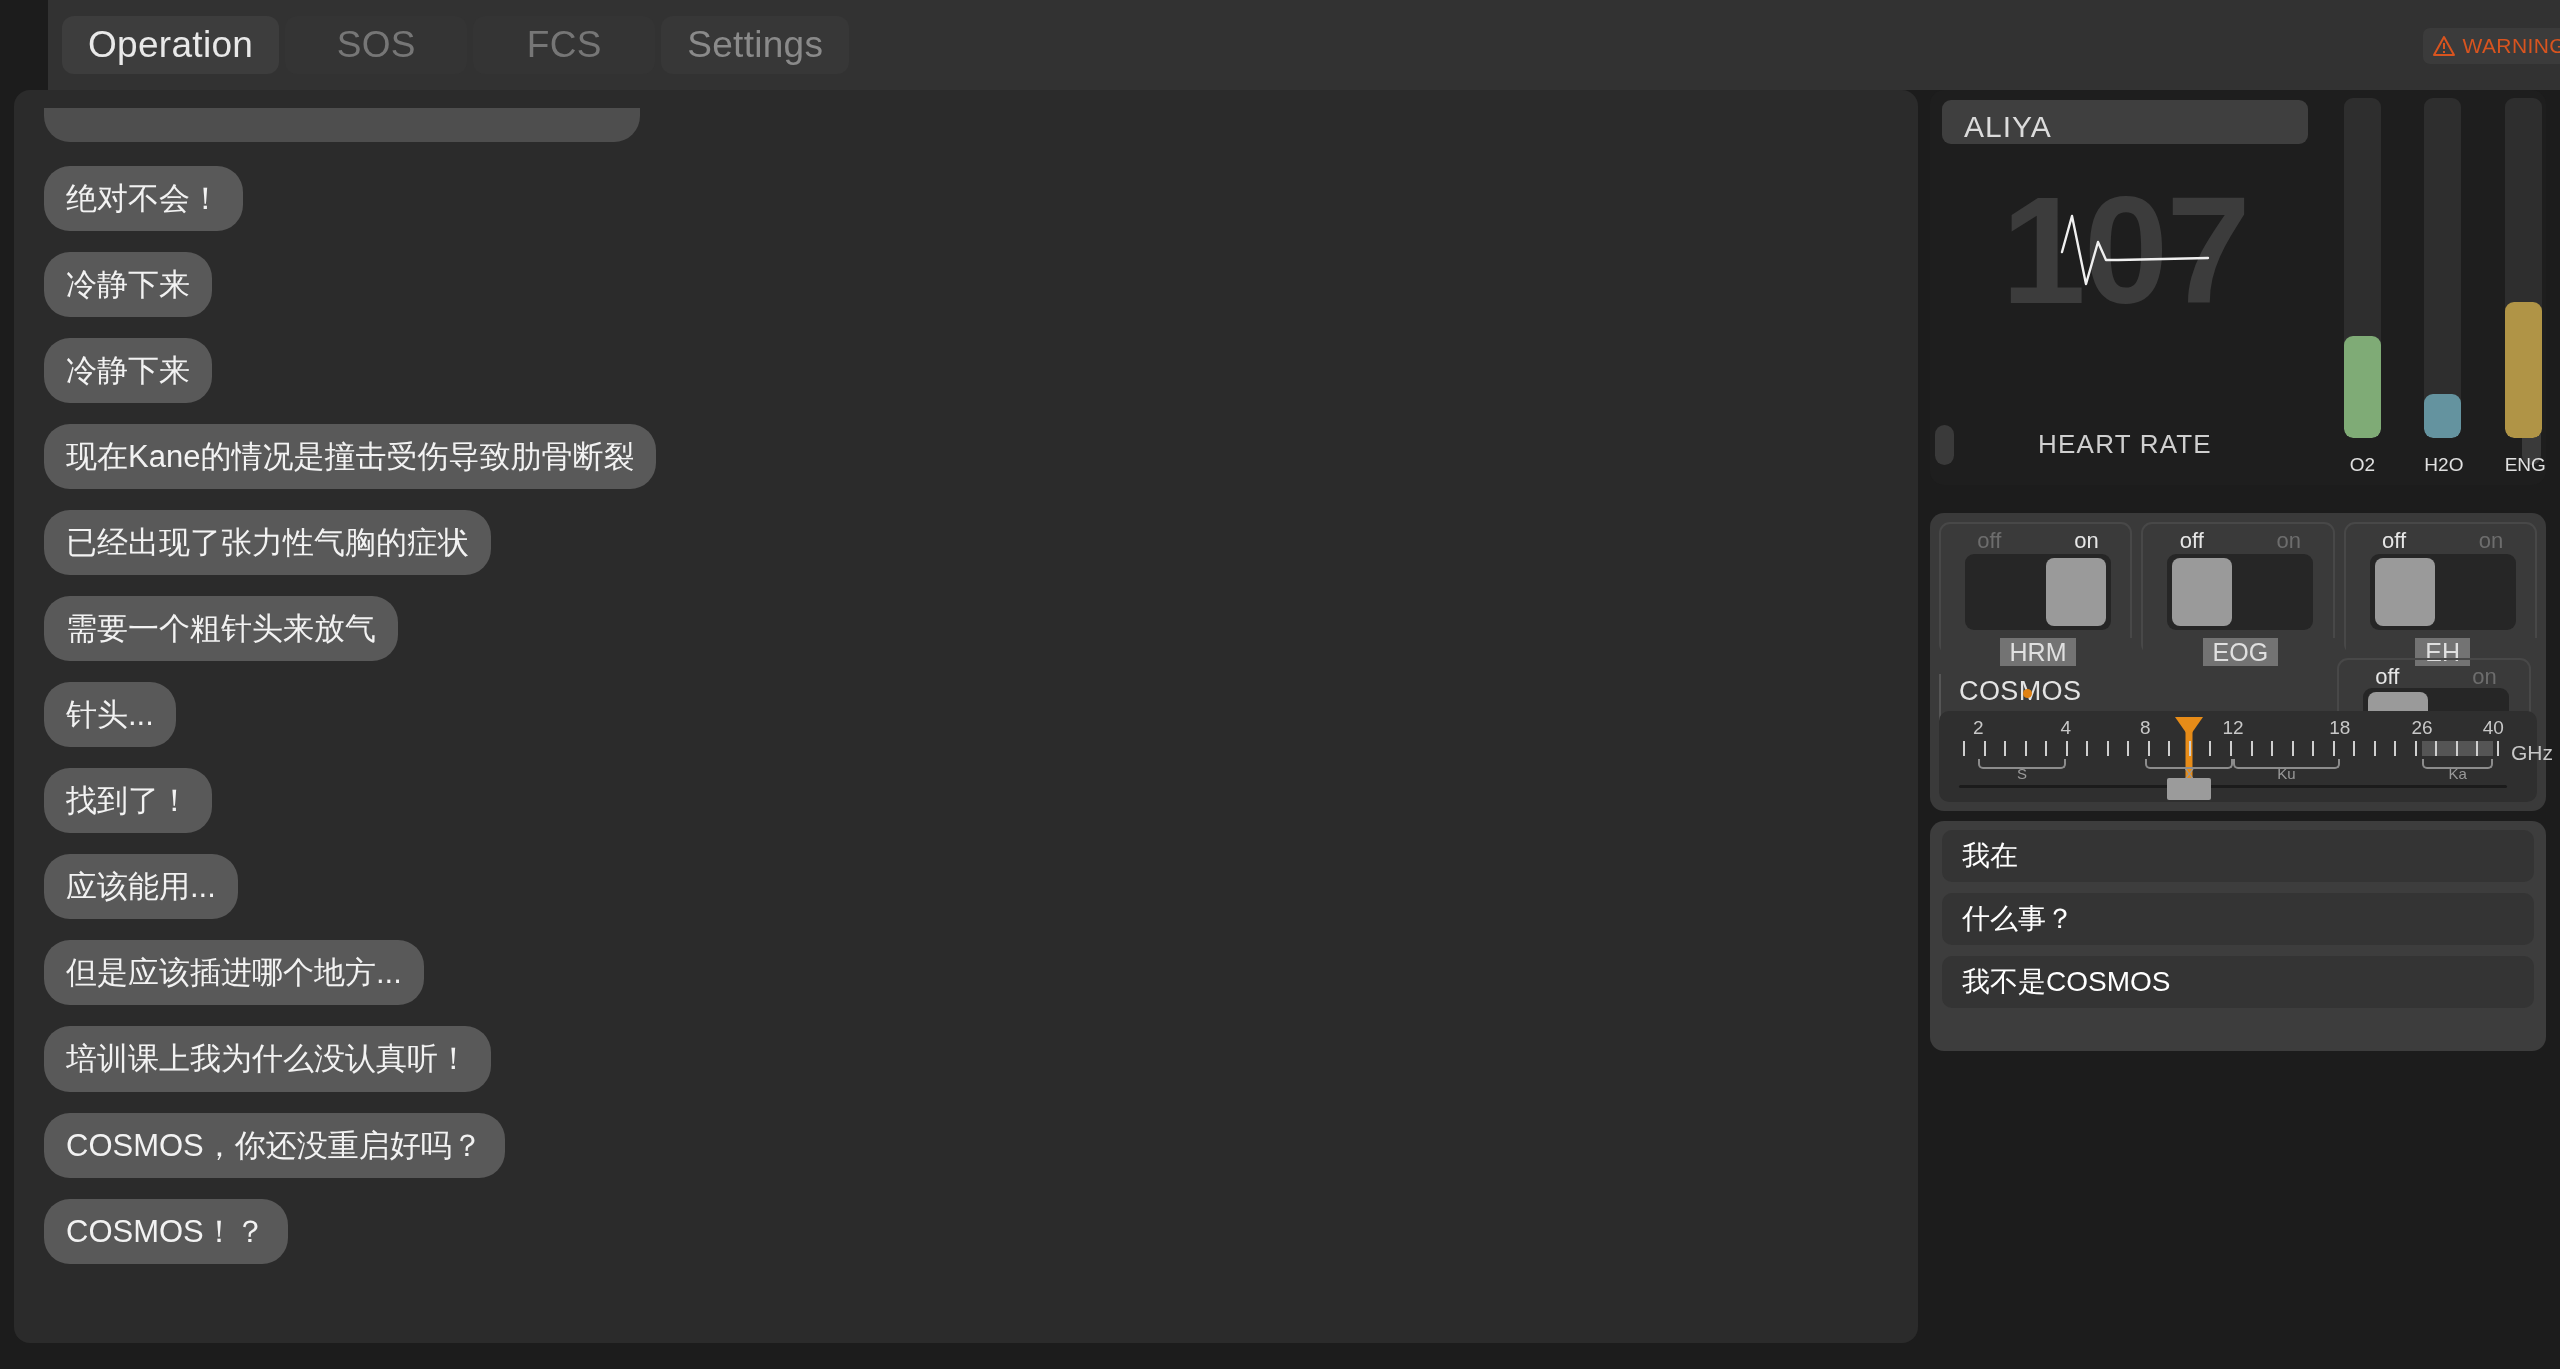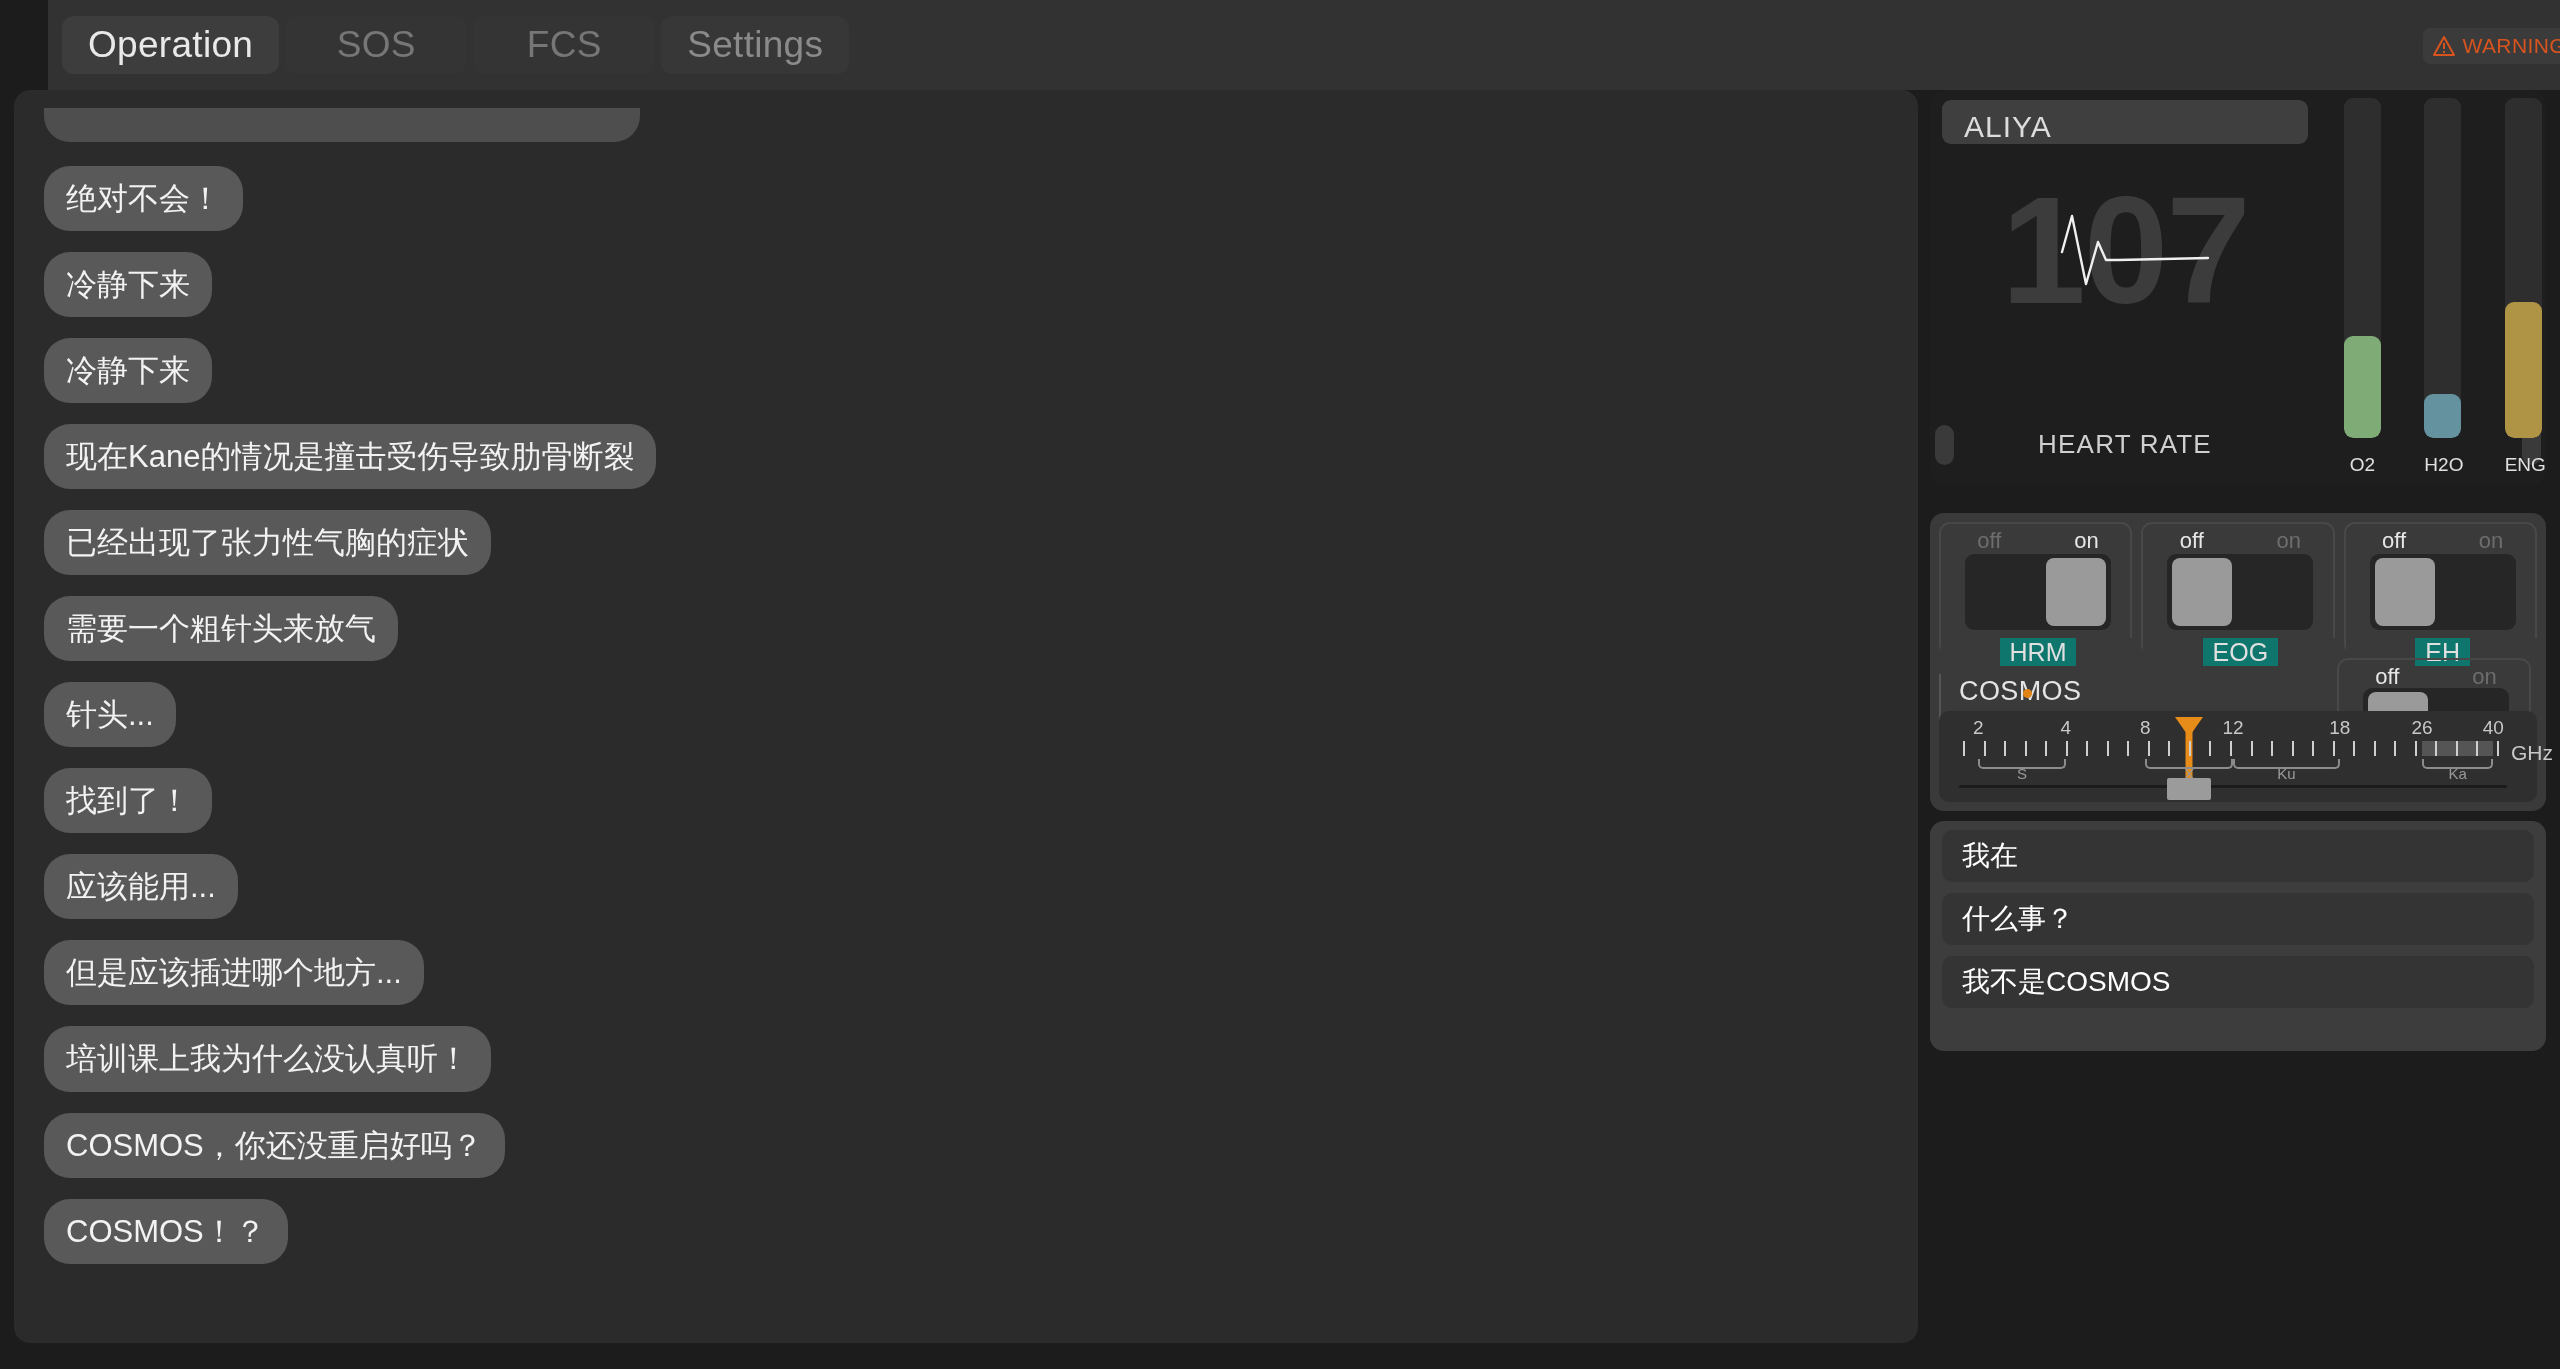--- a/index.html
+++ b/index.html
@@ -165,21 +165,21 @@
     position: absolute; top: 4px; width: 60px; height: 68px;
     border-radius: 8px; background: #9a9a9a;
   }
   .sw-knob.pos-off { left: 5px; }
   .sw-knob.pos-on  { right: 5px; }
   .sw-name {
     position: absolute; bottom: -14px; left: 0; width: 194px;
     text-align: center; font-size: 25px; color: #e0e0e0;
     background: #3a3a3a; padding: 0 4px;
   }
-  .sw-name span { background: #0f766e; padding: 0 10px; }
+  .sw-name span { background: #737373; padding: 0 10px; }
 
   #cosmos-row { display: flex; gap: 9px; margin-top: 19px; }
   #cosmos-block {
     width: 389px; height: 103px;
     border-left: 2px solid #555; border-bottom: 2px solid #555;
     border-radius: 0 0 0 10px;
     position: relative; padding-left: 18px; padding-top: 2px;
   }
   #cosmos-block .line {
     color: #e4e4e4; font-size: 27px; line-height: 1.18; letter-spacing: .4px;

